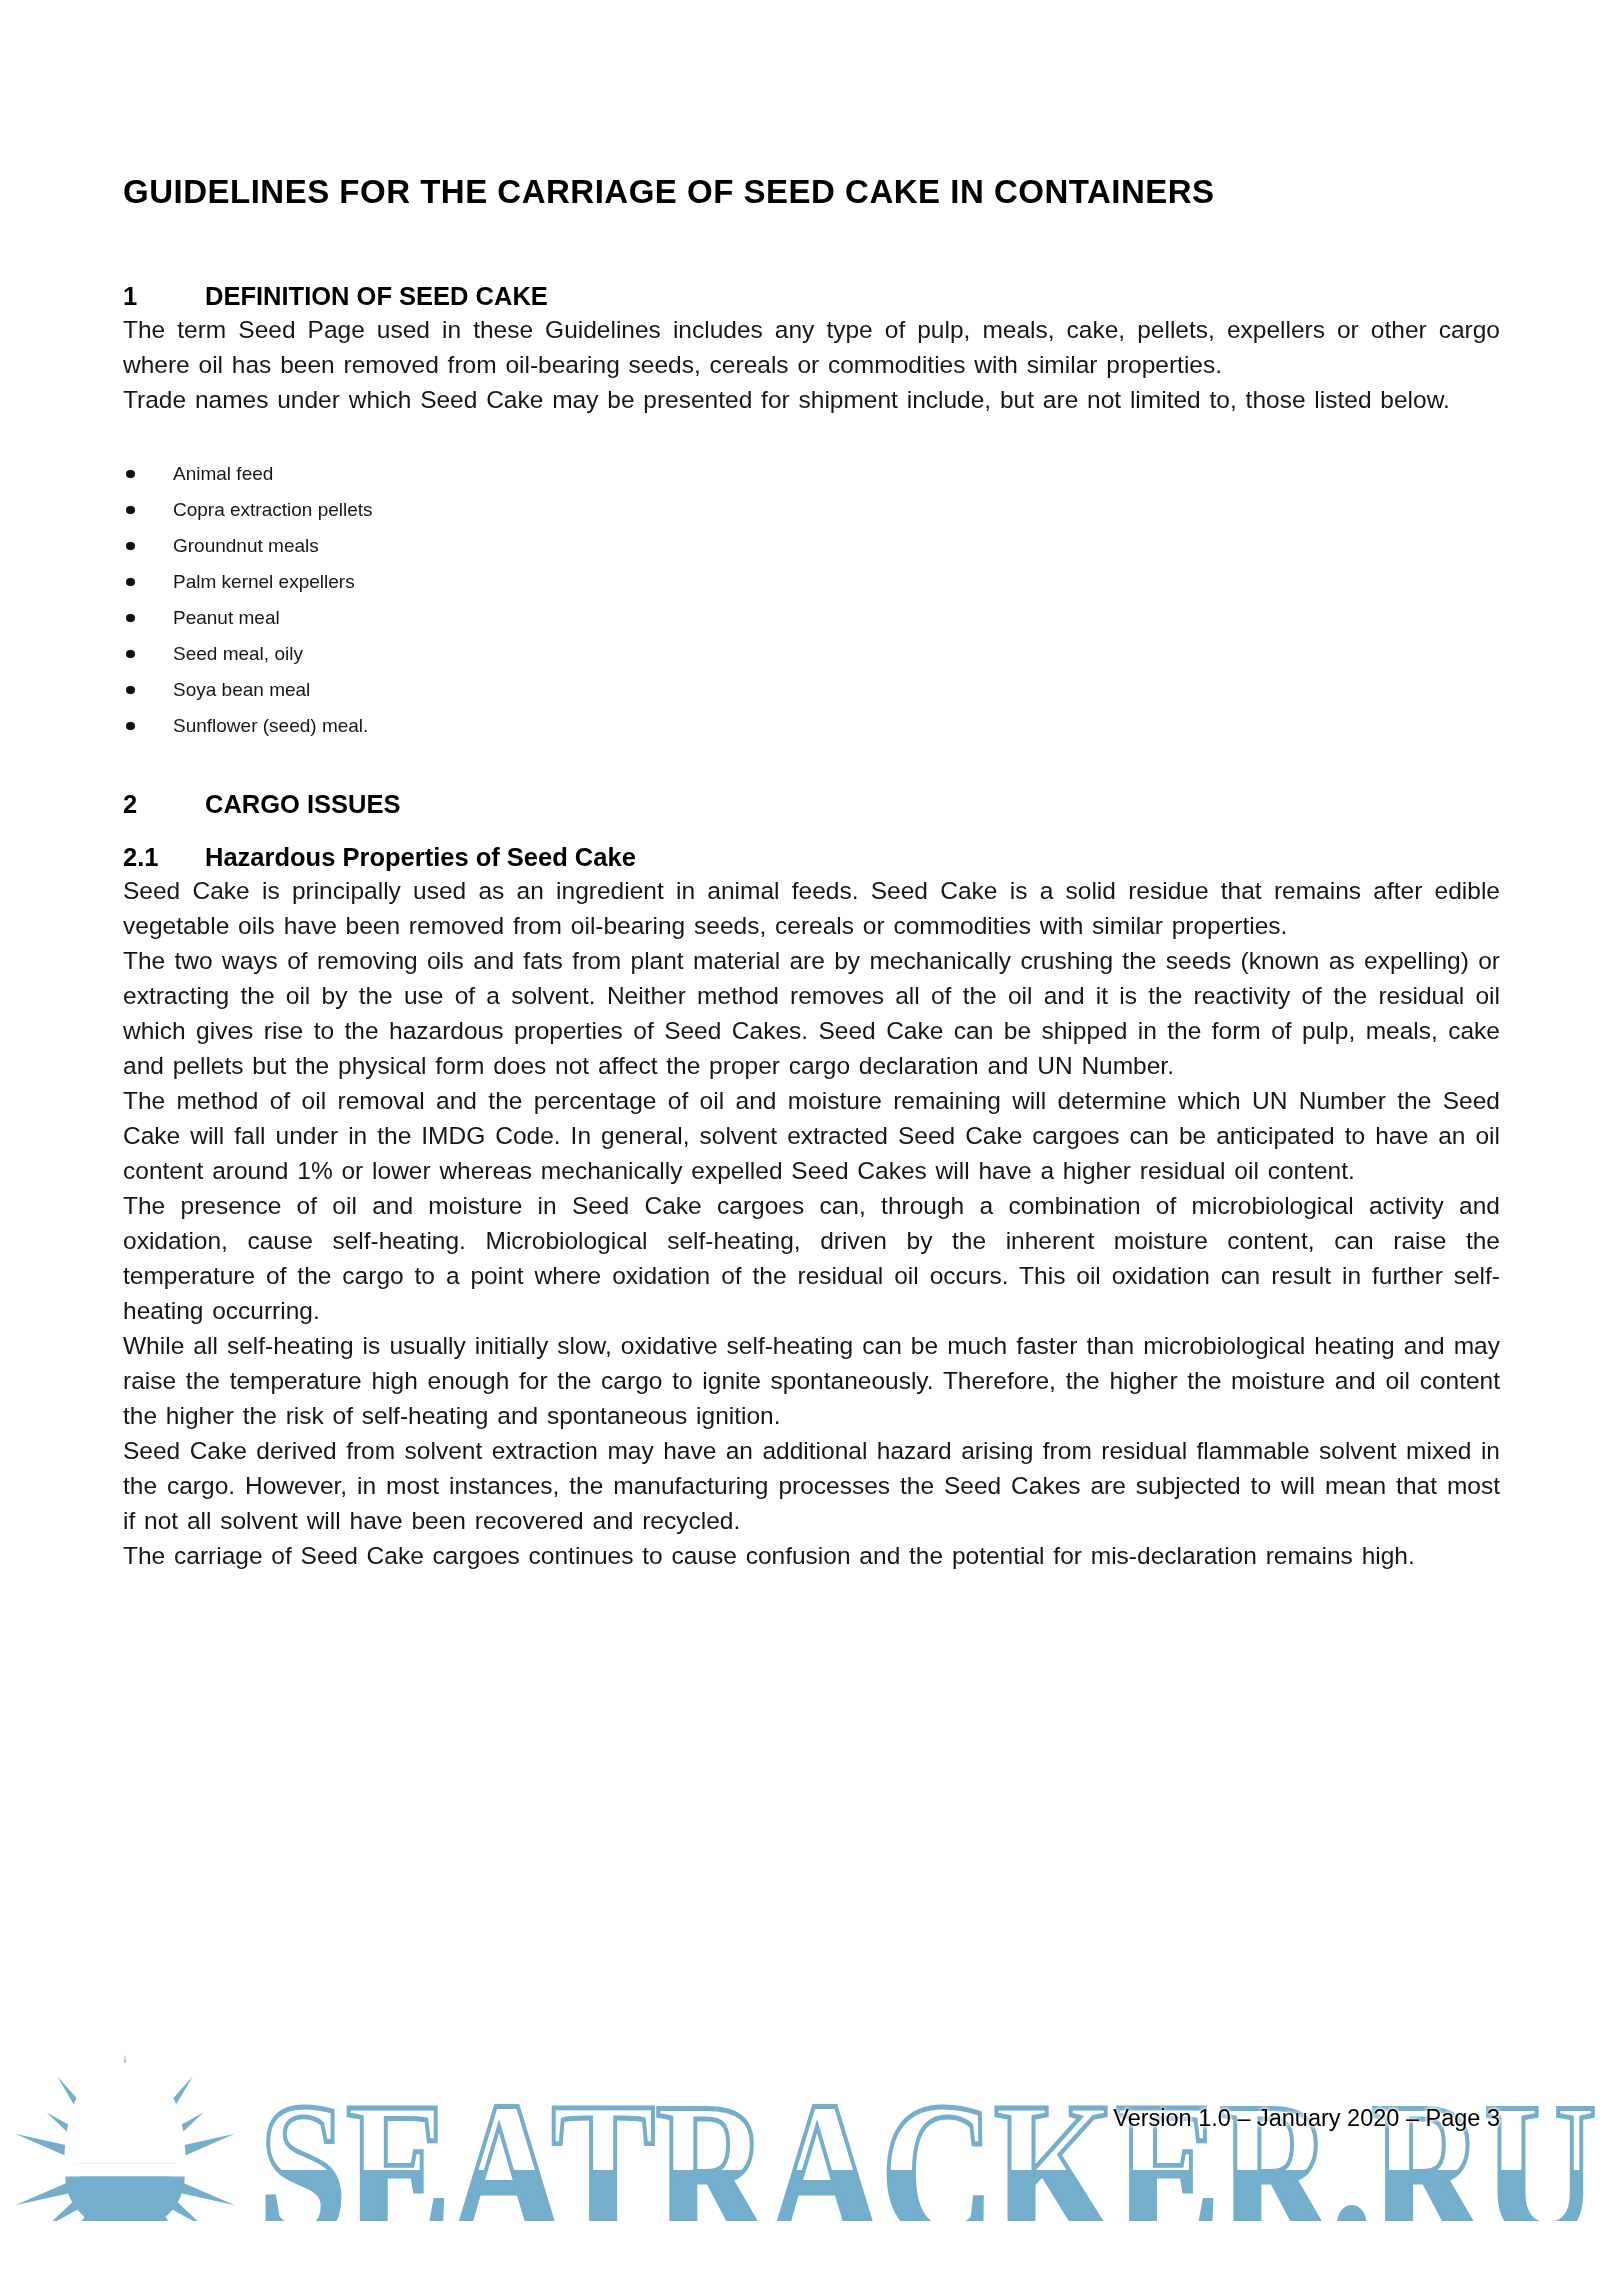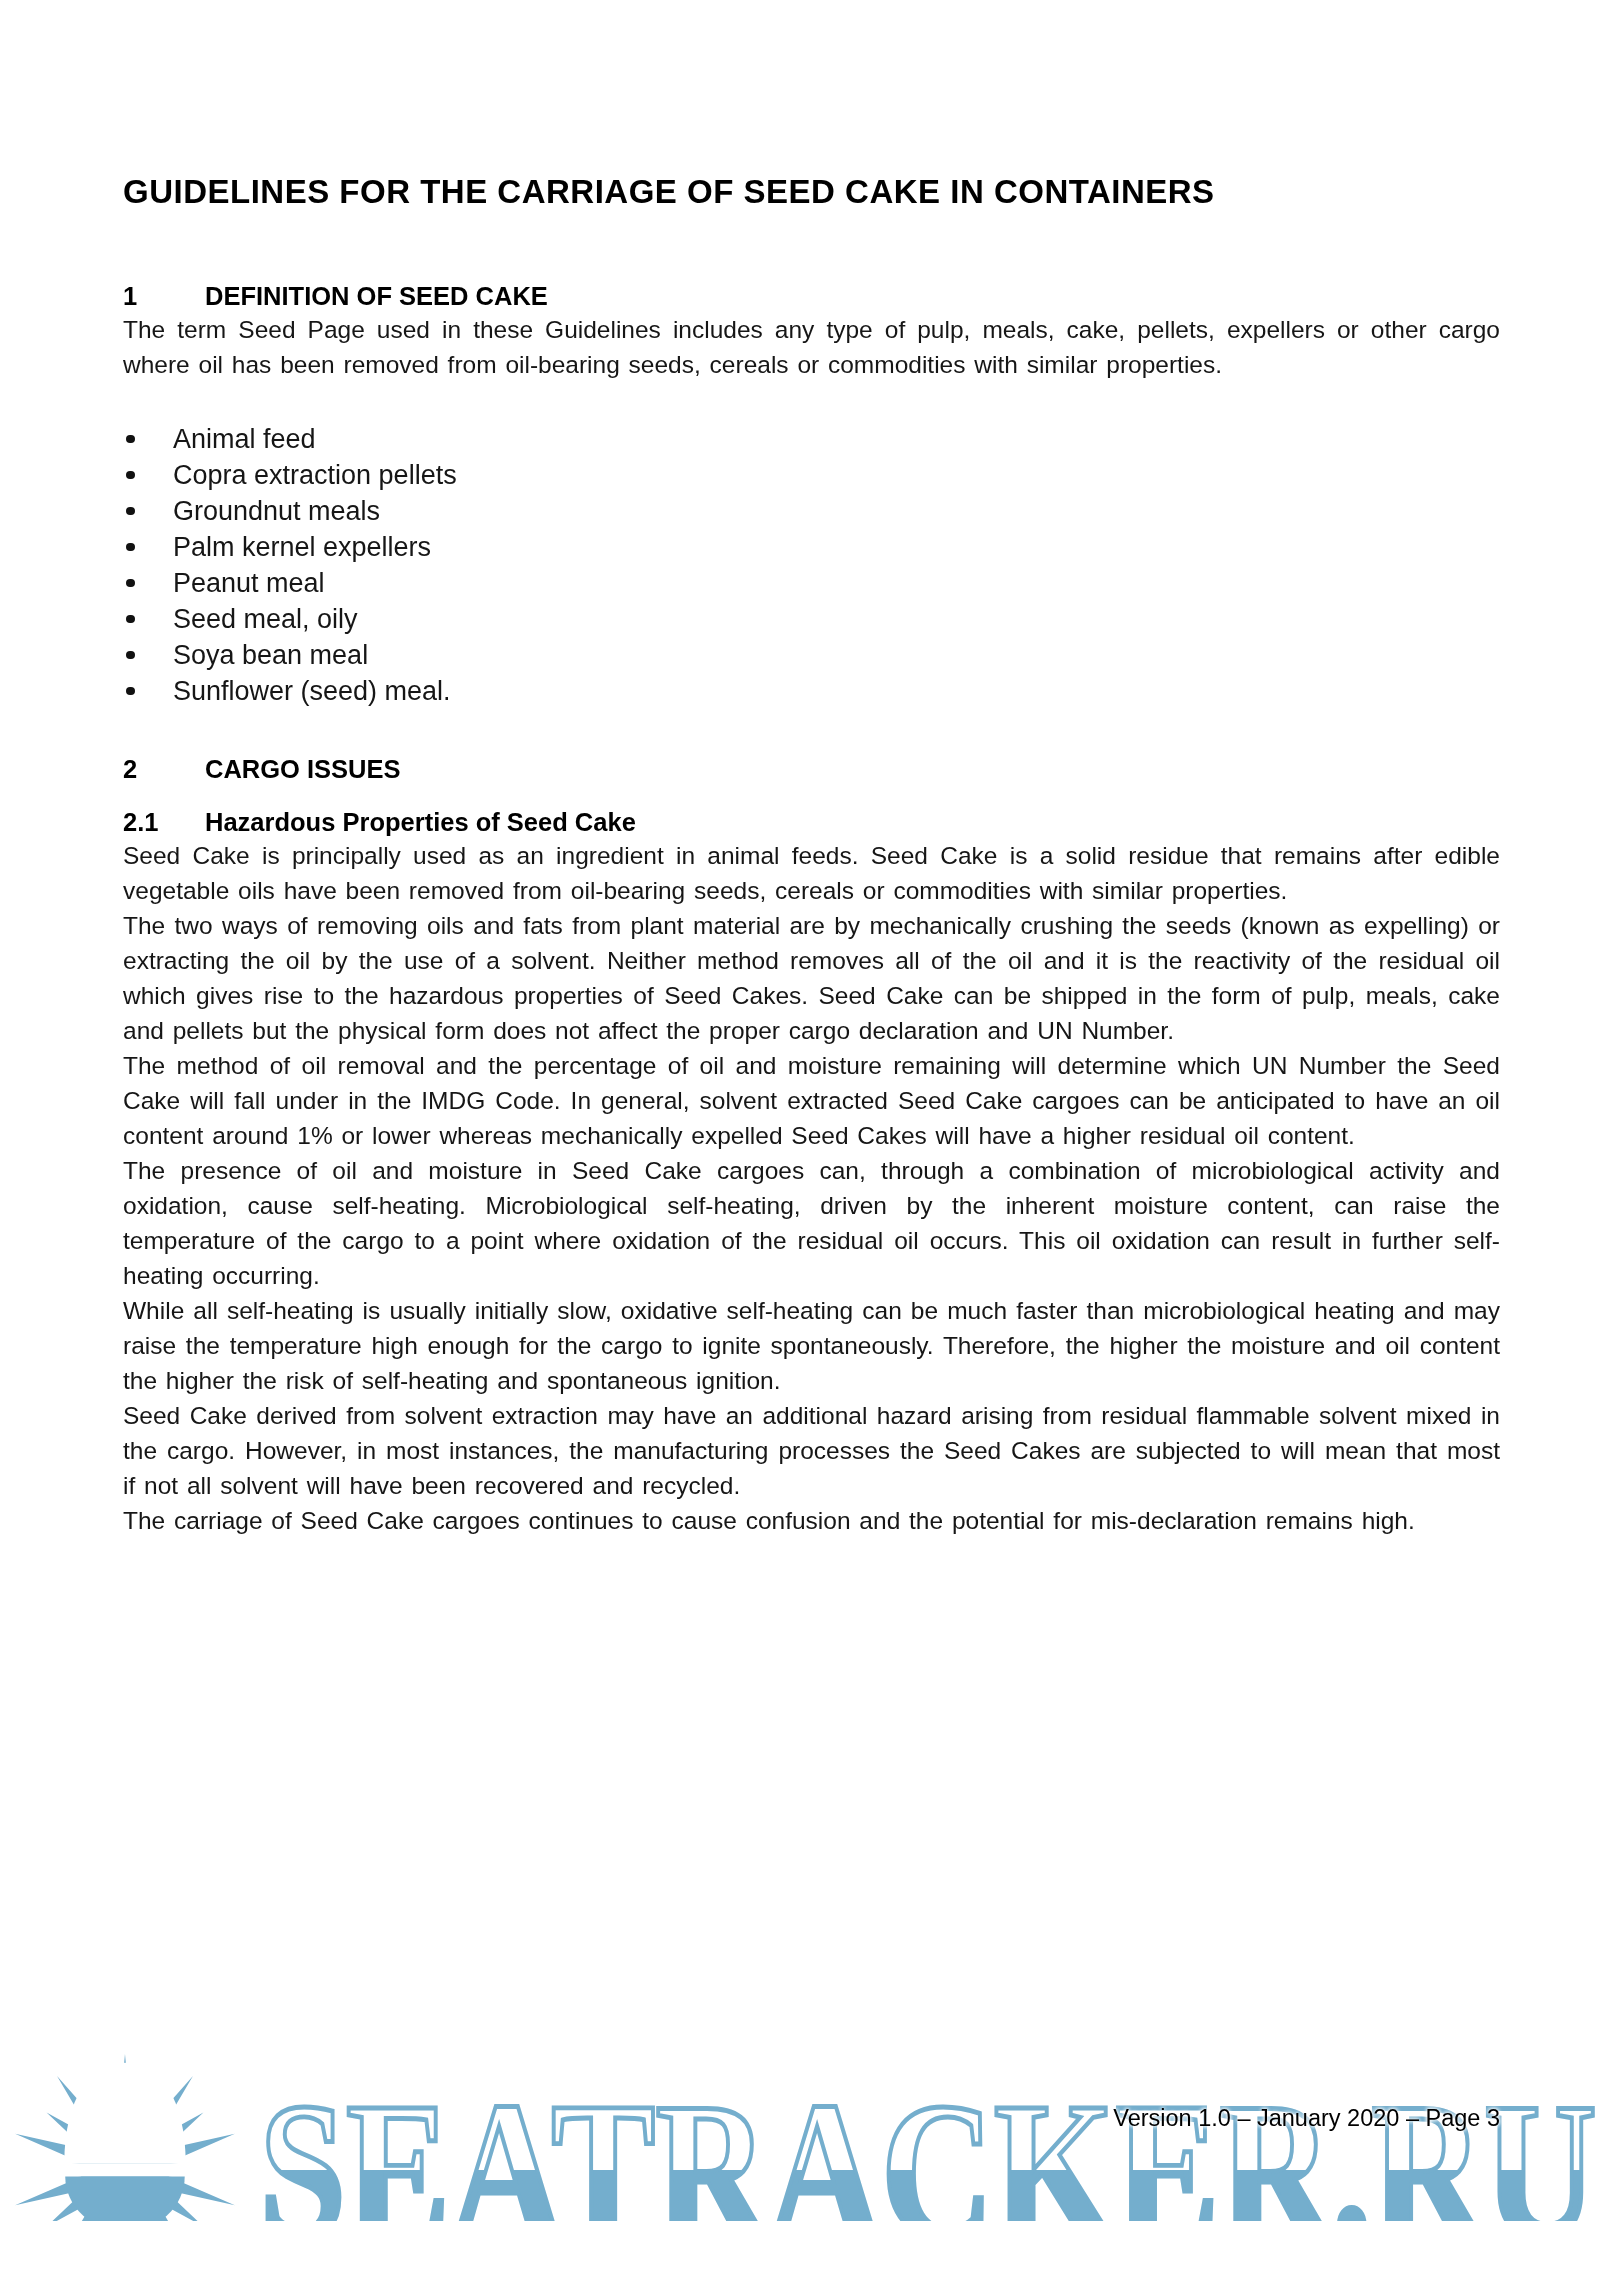--- a/index.html
+++ b/index.html
@@ -51,21 +51,21 @@
   .mt-h{margin-top:15.7px;}
   .mt-p{margin-top:37px;}
   ul.trade{
     list-style:none;
     margin:39px 0 0 0;
     padding:0;
   }
   ul.trade li{
     position:relative;
     padding-left:50px;
-    font-size:27px;
+    font-size:19px;
     line-height:36px;
     color:#161616;
   }
   ul.trade li::before{
     content:"";
     position:absolute;
     left:2.9px;
     top:13.7px;
     width:8.8px;
     height:8.8px;
@@ -105,20 +105,21 @@
 
     <h1 class="doc-title">GUIDELINES FOR THE CARRIAGE OF SEED CAKE IN CONTAINERS</h1>
 
     <h2 class="sec sec1">
       <span class="sec-num">1</span>
       <span class="sec-title">DEFINITION OF SEED CAKE</span>
     </h2>
 
     <p class="body mt-first">The term Seed Page used in these Guidelines includes any type of pulp, meals, cake, pellets, expellers or other cargo where oil has been removed from oil-bearing seeds, cereals or commodities with similar properties.</p>
 
+    <p class="body mt-small">Trade names under which Seed Cake may be presented for shipment include, but are not limited to, those listed below.</p>
 
     <ul class="trade">
       <li>Animal feed</li>
       <li>Copra extraction pellets</li>
       <li>Groundnut meals</li>
       <li>Palm kernel expellers</li>
       <li>Peanut meal</li>
       <li>Seed meal, oily</li>
       <li>Soya bean meal</li>
       <li>Sunflower (seed) meal.</li>

